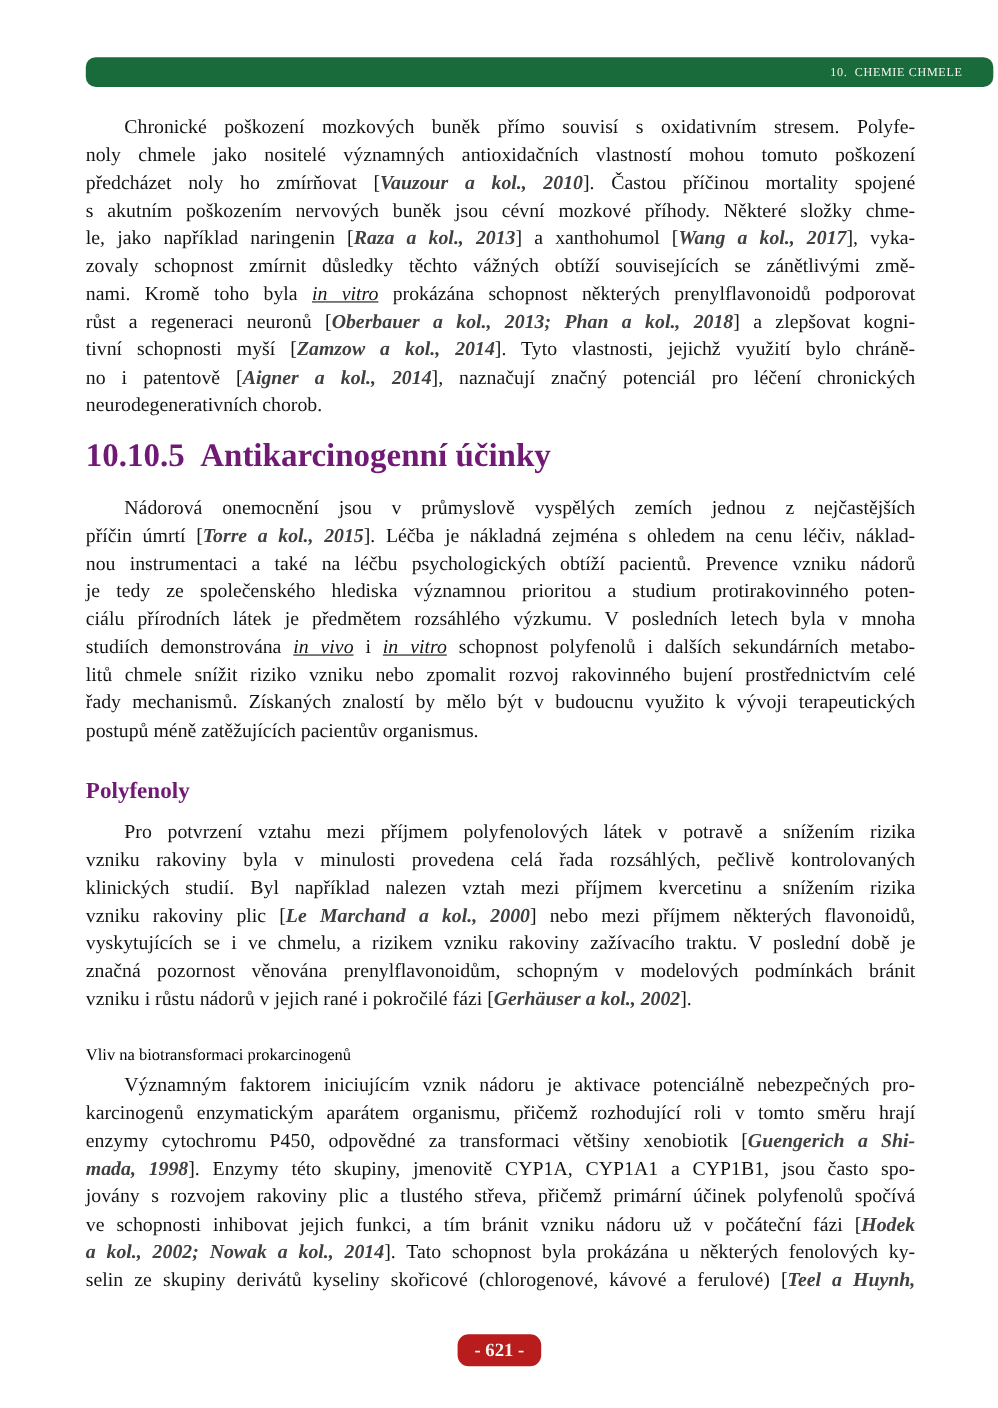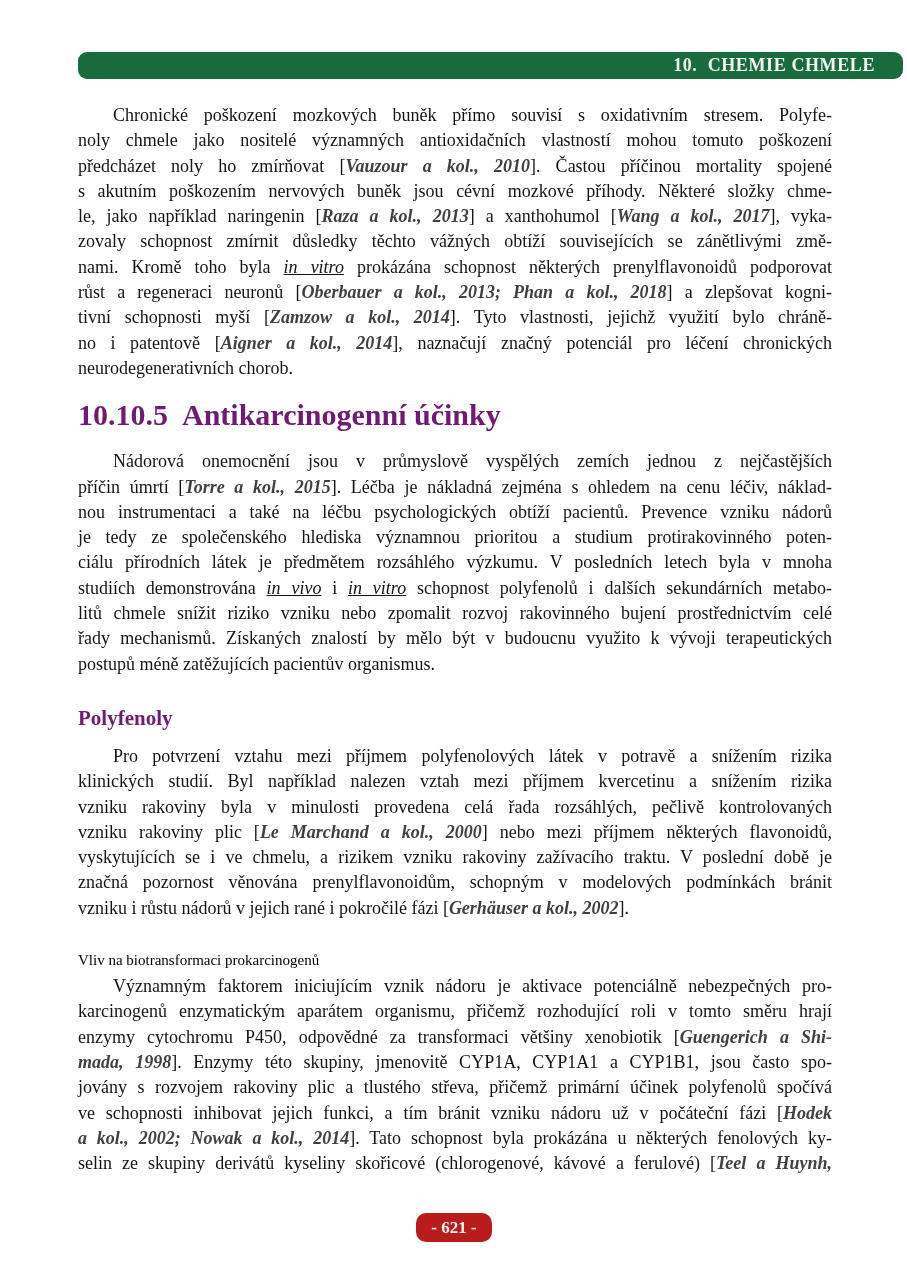--- a/index.html
+++ b/index.html
@@ -18,22 +18,22 @@
     left: 78px; top: 52px;
     width: 825px; height: 27px;
     background: #1a6b3c;
     border-radius: 9px;
     display: flex; align-items: center; justify-content: flex-end;
     padding-right: 28px;
     box-sizing: border-box;
   }
   .chapter-bar .bar-label {
     color: #f4f6f2;
-    font-weight: bold;
-    font-size: 18px;
+    font-weight: normal;
+    font-size: 11px;
     letter-spacing: 0.6px;
     white-space: pre;
     margin-left: 18px;
   }
 
   
   .content {
     position: absolute;
     left: 78px; top: 103px;
     width: 754px;
@@ -122,22 +122,22 @@
         <div class="tline"><span>je tedy ze společenského hlediska významnou prioritou a studium protirakovinného poten-</span></div>
         <div class="tline"><span>ciálu přírodních látek je předmětem rozsáhlého výzkumu. V posledních letech byla v mnoha</span></div>
         <div class="tline"><span>studiích demonstrována </span><span class="ital">in vivo</span><span> i </span><span class="ital">in vitro</span><span> schopnost polyfenolů i dalších sekundárních metabo-</span></div>
         <div class="tline"><span>litů chmele snížit riziko vzniku nebo zpomalit rozvoj rakovinného bujení prostřednictvím celé</span></div>
         <div class="tline"><span>řady mechanismů. Získaných znalostí by mělo být v budoucnu využito k vývoji terapeutických</span></div>
         <div class="tline plain"><span>postupů méně zatěžujících pacientův organismus.</span></div>
       </div>
       <h3 class="sub-bold">Polyfenoly</h3>
       <div class="para">
         <div class="tline first"><span>Pro potvrzení vztahu mezi příjmem polyfenolových látek v potravě a snížením rizika</span></div>
+        <div class="tline"><span>vzniku rakoviny byla v minulosti provedena celá řada rozsáhlých, pečlivě kontrolovaných</span></div>
         <div class="tline"><span>klinických studií. Byl například nalezen vztah mezi příjmem kvercetinu a snížením rizika</span></div>
-        <div class="tline"><span>vzniku rakoviny byla v minulosti provedena celá řada rozsáhlých, pečlivě kontrolovaných</span></div>
         <div class="tline"><span>vzniku rakoviny plic [</span><span class="cite">Le Marchand a kol., 2000</span><span>] nebo mezi příjmem některých flavonoidů,</span></div>
         <div class="tline"><span>vyskytujících se i ve chmelu, a rizikem vzniku rakoviny zažívacího traktu. V poslední době je</span></div>
         <div class="tline"><span>značná pozornost věnována prenylflavonoidům, schopným v modelových podmínkách bránit</span></div>
         <div class="tline plain"><span>vzniku i růstu nádorů v jejich rané i pokročilé fázi [</span><span class="cite">Gerhäuser a kol., 2002</span><span>].</span></div>
       </div>
       <h3 class="sub-italic">Vliv na biotransformaci prokarcinogenů</h3>
       <div class="para">
         <div class="tline first"><span>Významným faktorem iniciujícím vznik nádoru je aktivace potenciálně nebezpečných pro-</span></div>
         <div class="tline"><span>karcinogenů enzymatickým aparátem organismu, přičemž rozhodující roli v tomto směru hrají</span></div>
         <div class="tline"><span>enzymy cytochromu P450, odpovědné za transformaci většiny xenobiotik [</span><span class="cite">Guengerich a Shi-</span></div>

